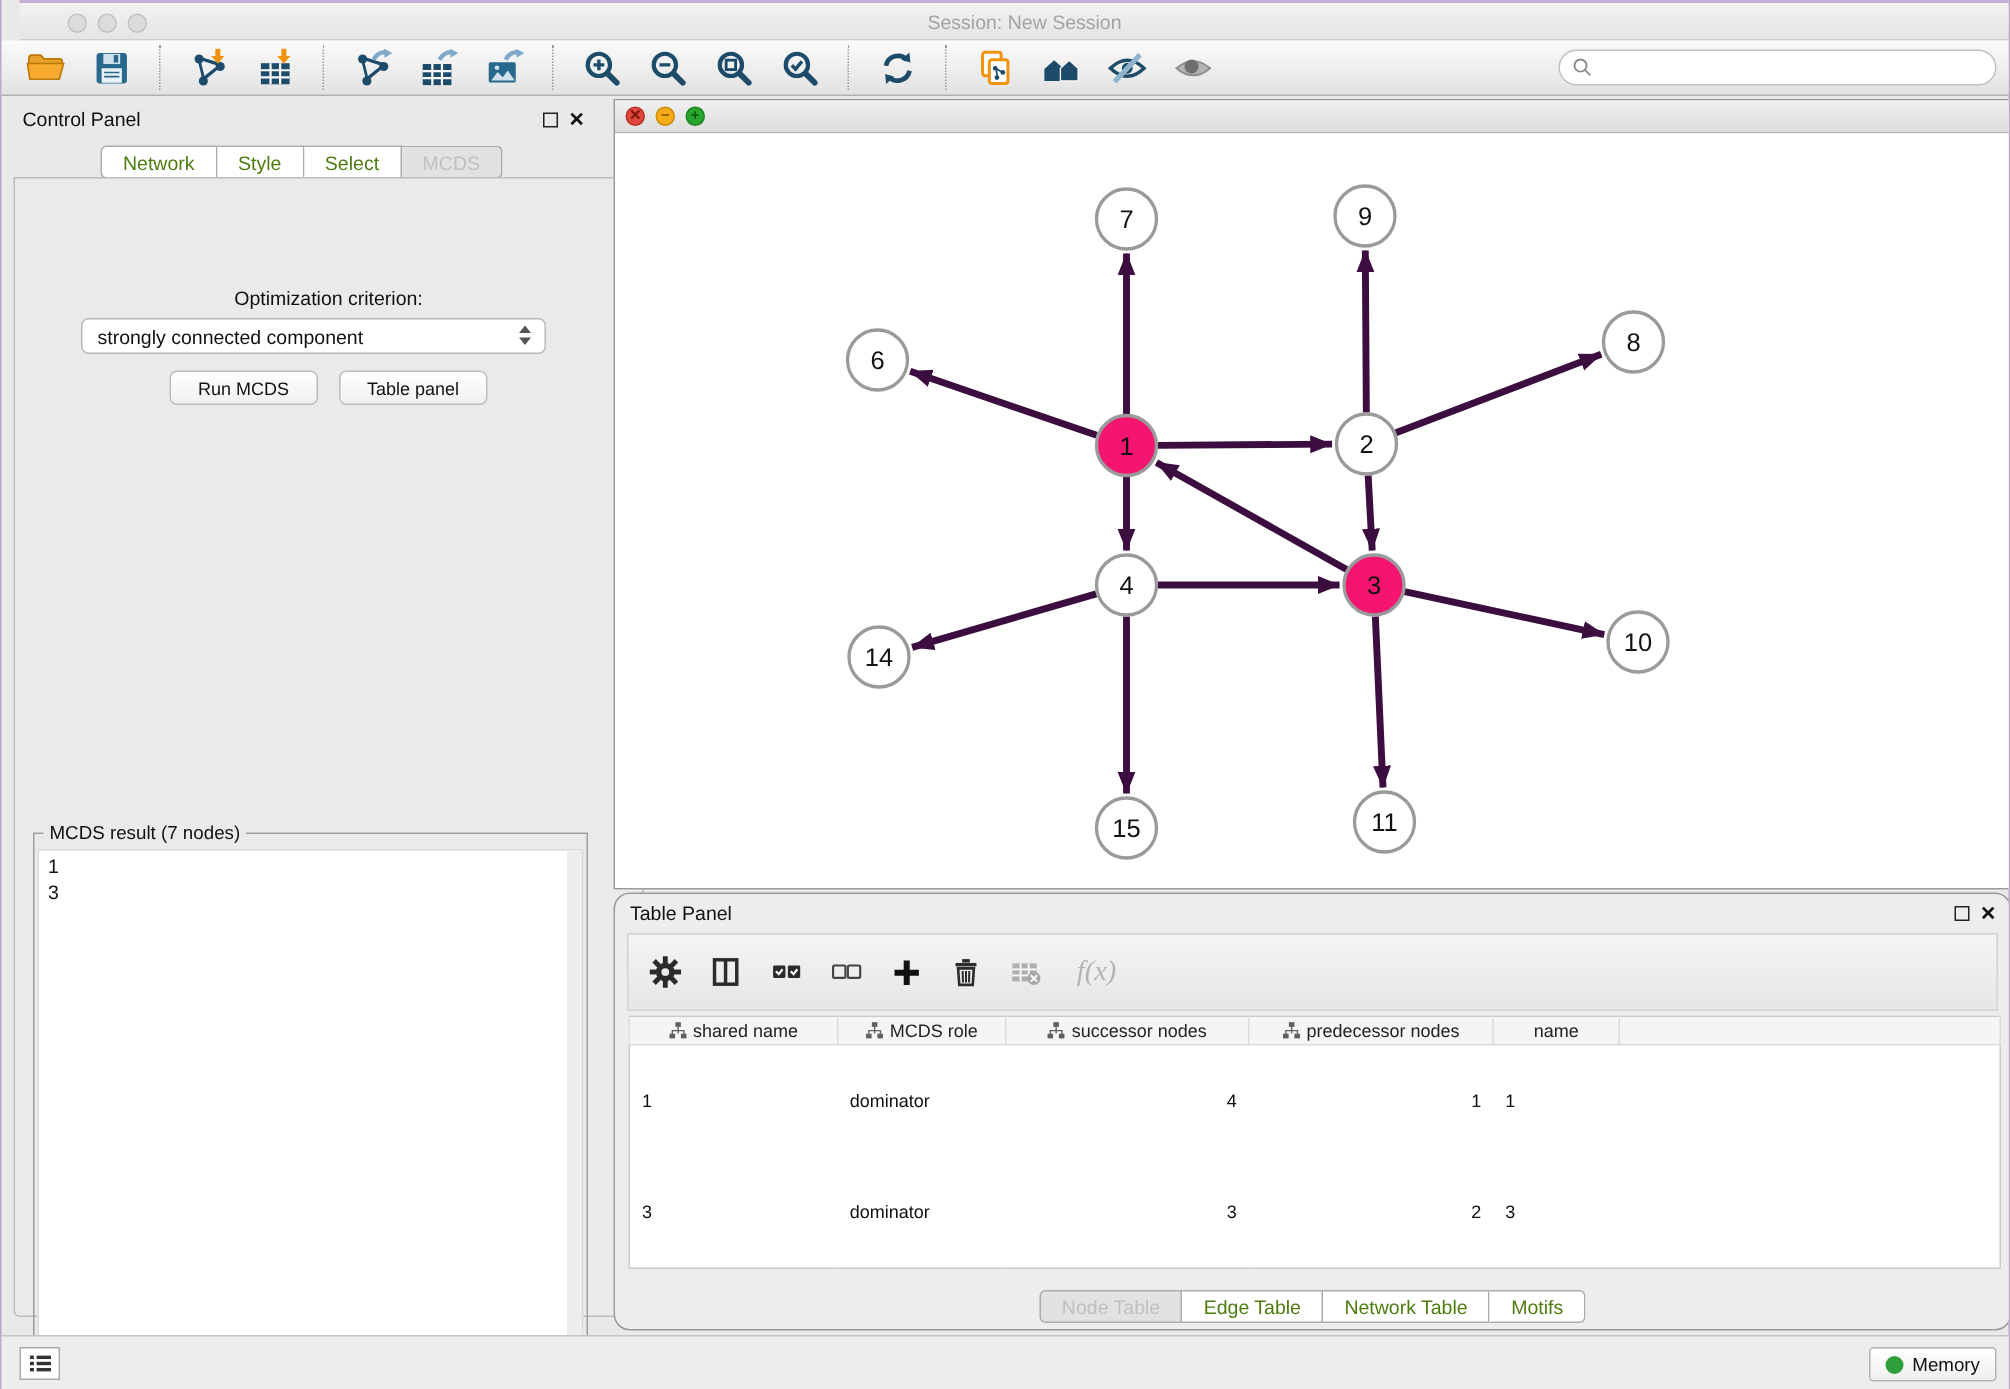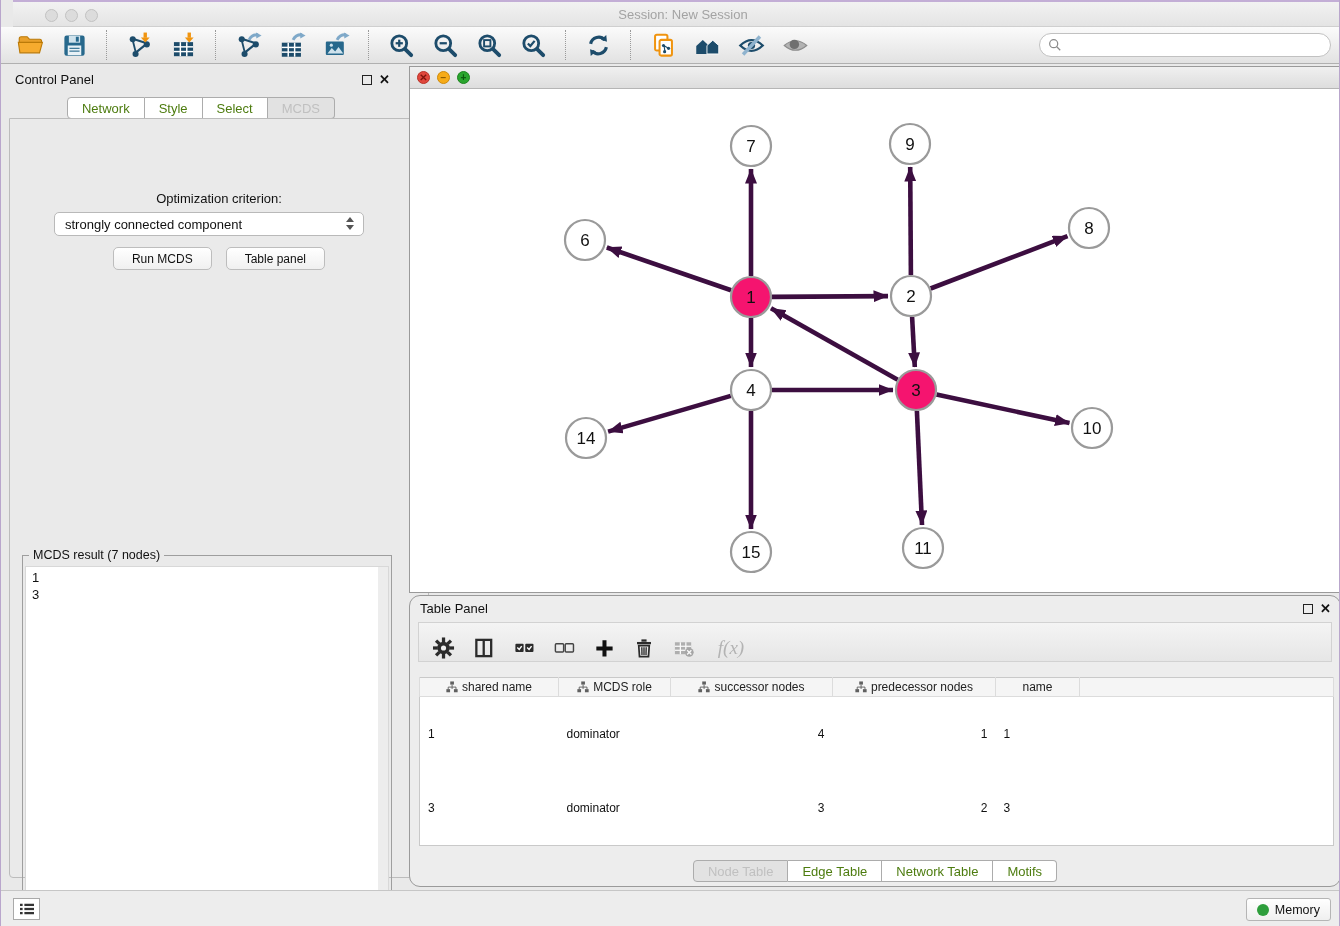--- a/index.html
+++ b/index.html
@@ -67,23 +67,23 @@
                     background:linear-gradient(#f0f0f0,#dddddd); border-bottom:1px solid #b5b5b5; }
   .traffic { position:absolute; top:4px; width:13px; height:13px; border-radius:50%;
              font-size:10px; font-weight:bold; line-height:12px; text-align:center; cursor:pointer; }
   .t-red { background:#e0473d; border:1px solid #b93228; color:#7e140d; }
   .t-yellow { background:#f6ab18; border:1px solid #cf8a0a; color:#8a5a03; }
   .t-green { background:#2aa52e; border:1px solid #1d841f; color:#0c5a0e; }
   .frame-title { position:absolute; top:4px; left:0; width:100%; text-align:center; font-size:13px; color:#1a1a1a; }
   .net-canvas { position:absolute; left:0; top:22px; width:930px; height:503px; background:#fff; }
   
   .table-frame { left:408px; top:595px; width:932px; height:292px; background:#ededed;border-radius:11px; }
-  .tp-toolbar { position:absolute; left:8px; top:26px; width:914px; height:40px;
+  .tp-toolbar { position:absolute; left:8px; top:26px; width:914px; height:52px;
                 background:linear-gradient(#f4f4f4,#e6e6e6); border:1px solid #d2d2d2;
-                display:flex; align-items:flex-end; gap:14px; padding:0 12px; }
+                display:flex; align-items:center; gap:14px; padding:0 12px; }
   .tp-tool { width:26px; height:26px; border:none; background:transparent; display:flex;
              align-items:center; justify-content:center; cursor:pointer; }
   .tp-tool svg { width:22px; height:22px; }
   .fx-label { font-family:"Liberation Serif", serif; font-style:italic; font-size:19px; color:#b3b3b3; }
   .datatable { position:absolute; left:9px; top:81px; width:915px; height:169px; background:#fff;
                border:1px solid #c9c9c9; border-collapse:collapse; font-size:12px; color:#111; }
   .datatable thead td { background:#f5f5f5; border:1px solid #dcdcdc; border-top:none; height:19px;
                         text-align:center; font-size:12px; color:#222; }
   .datatable thead td svg { width:12px; height:12px; vertical-align:-2px; margin-right:4px; }
   .datatable tbody td { height:16px; padding:0 8px; border:none; }

